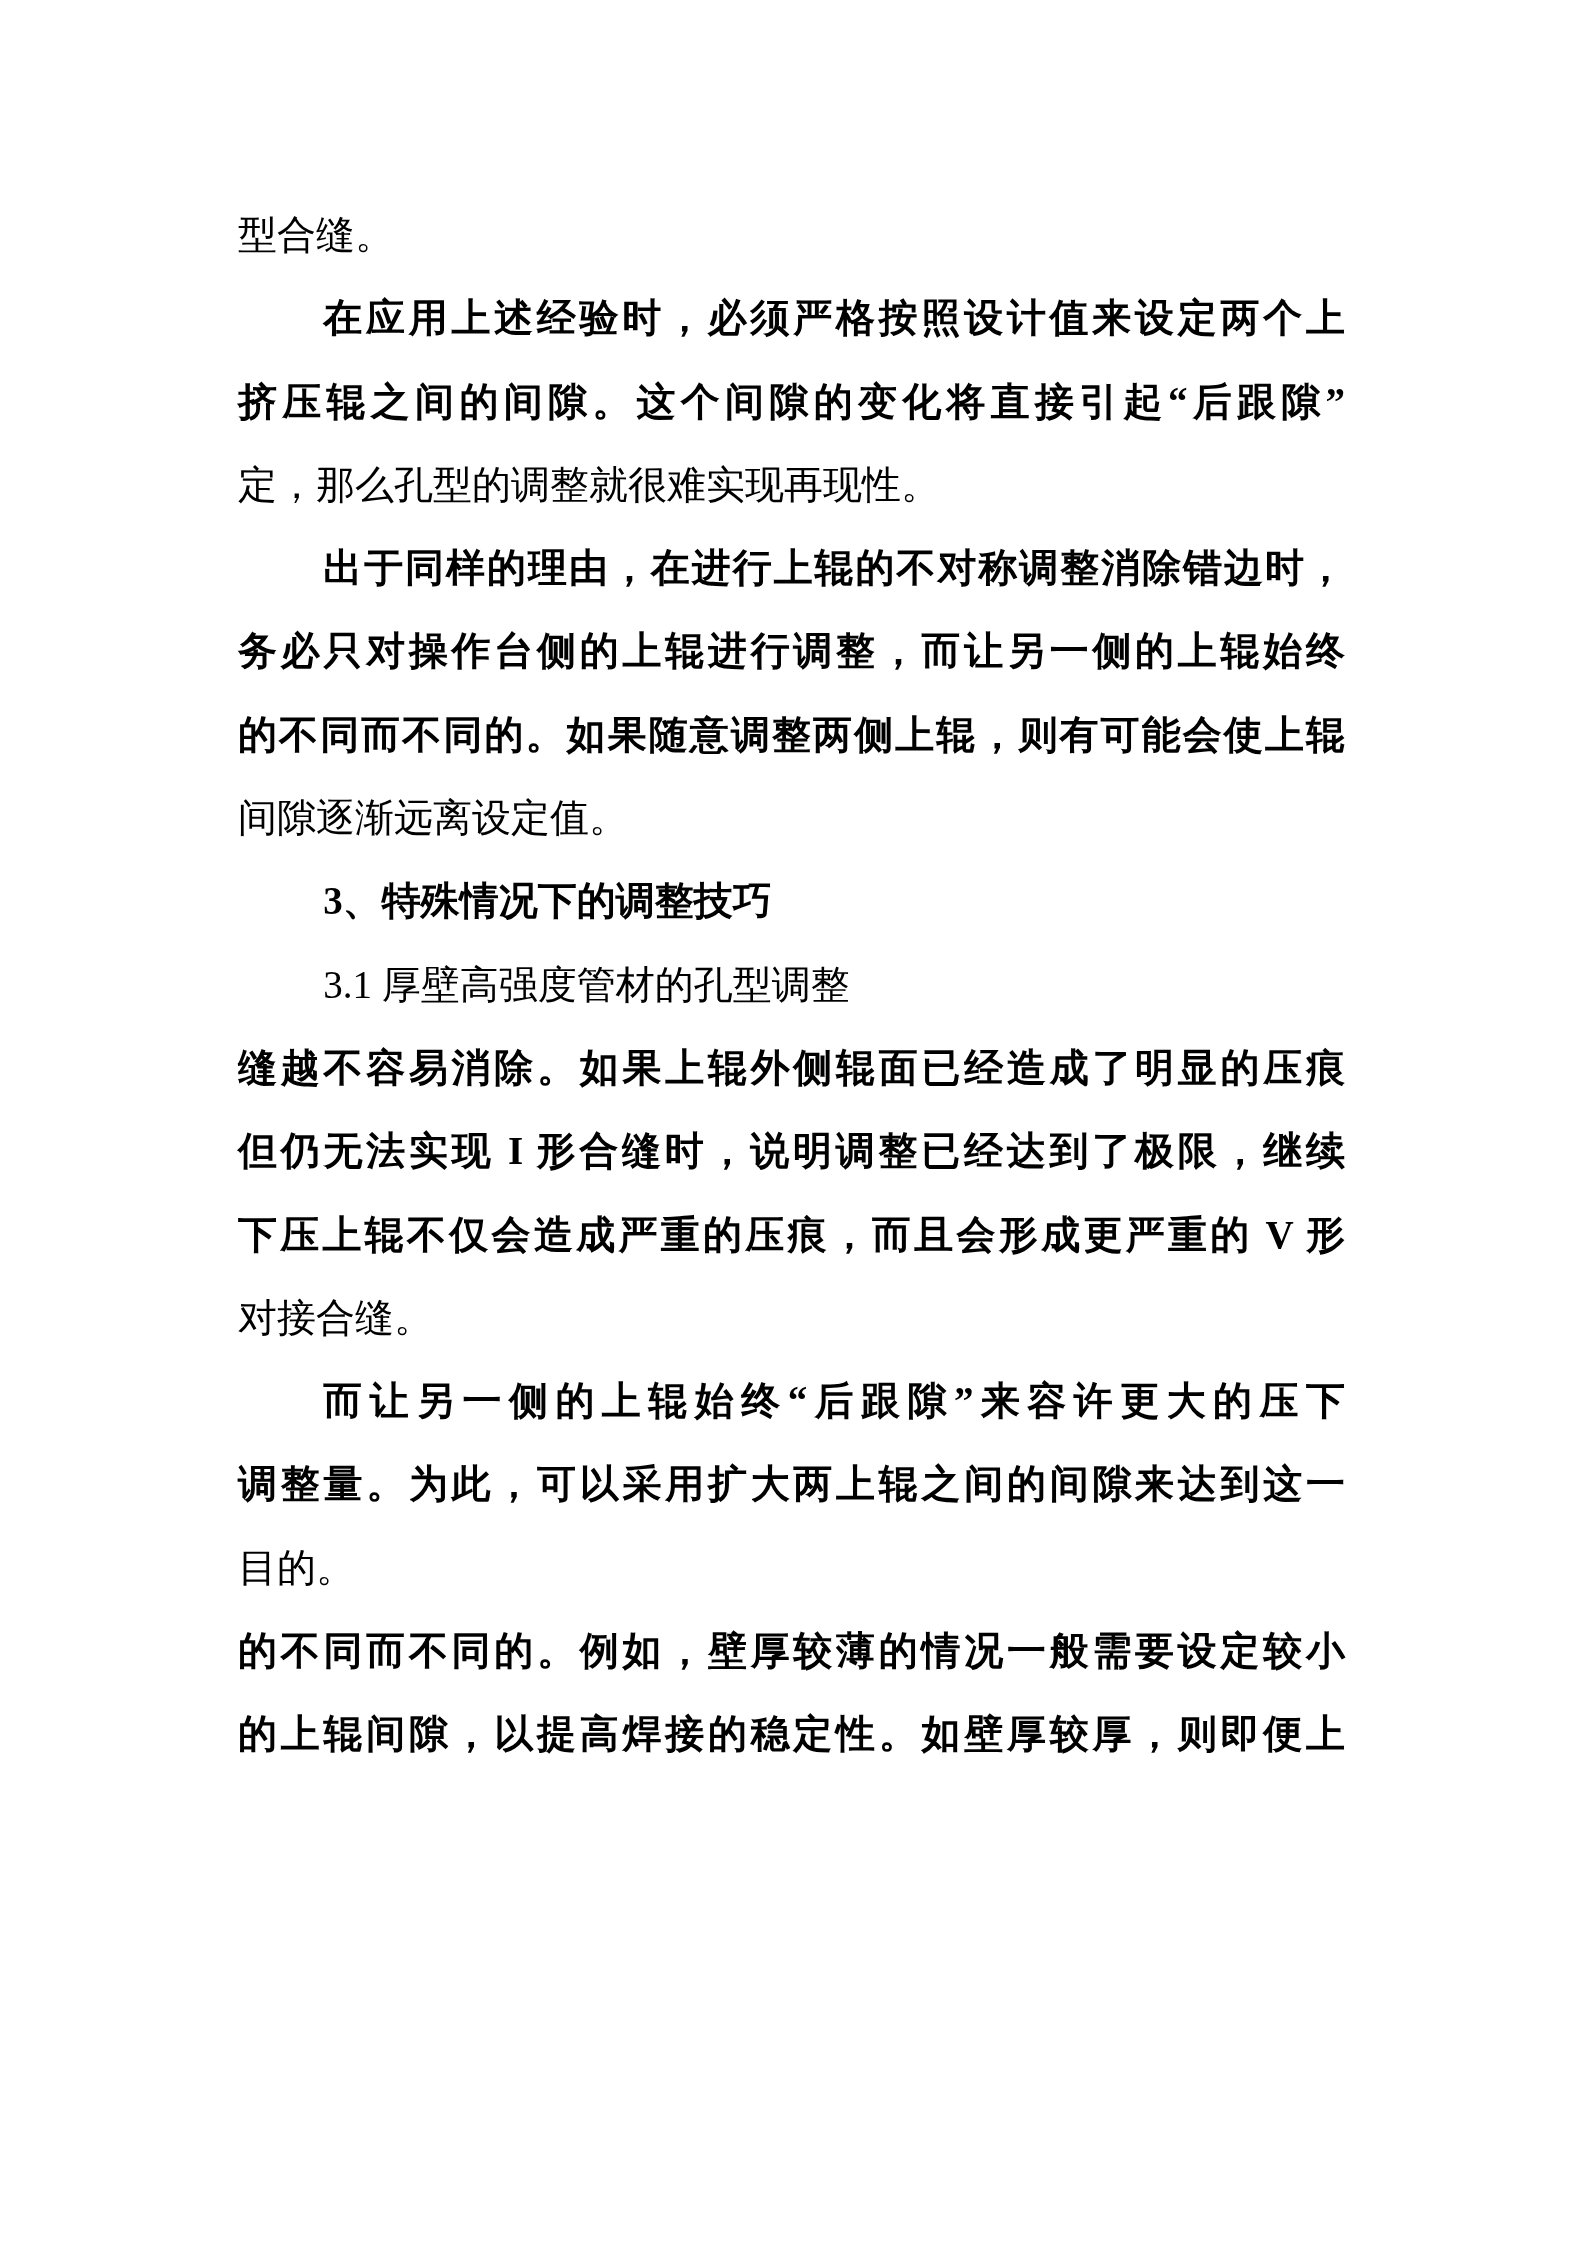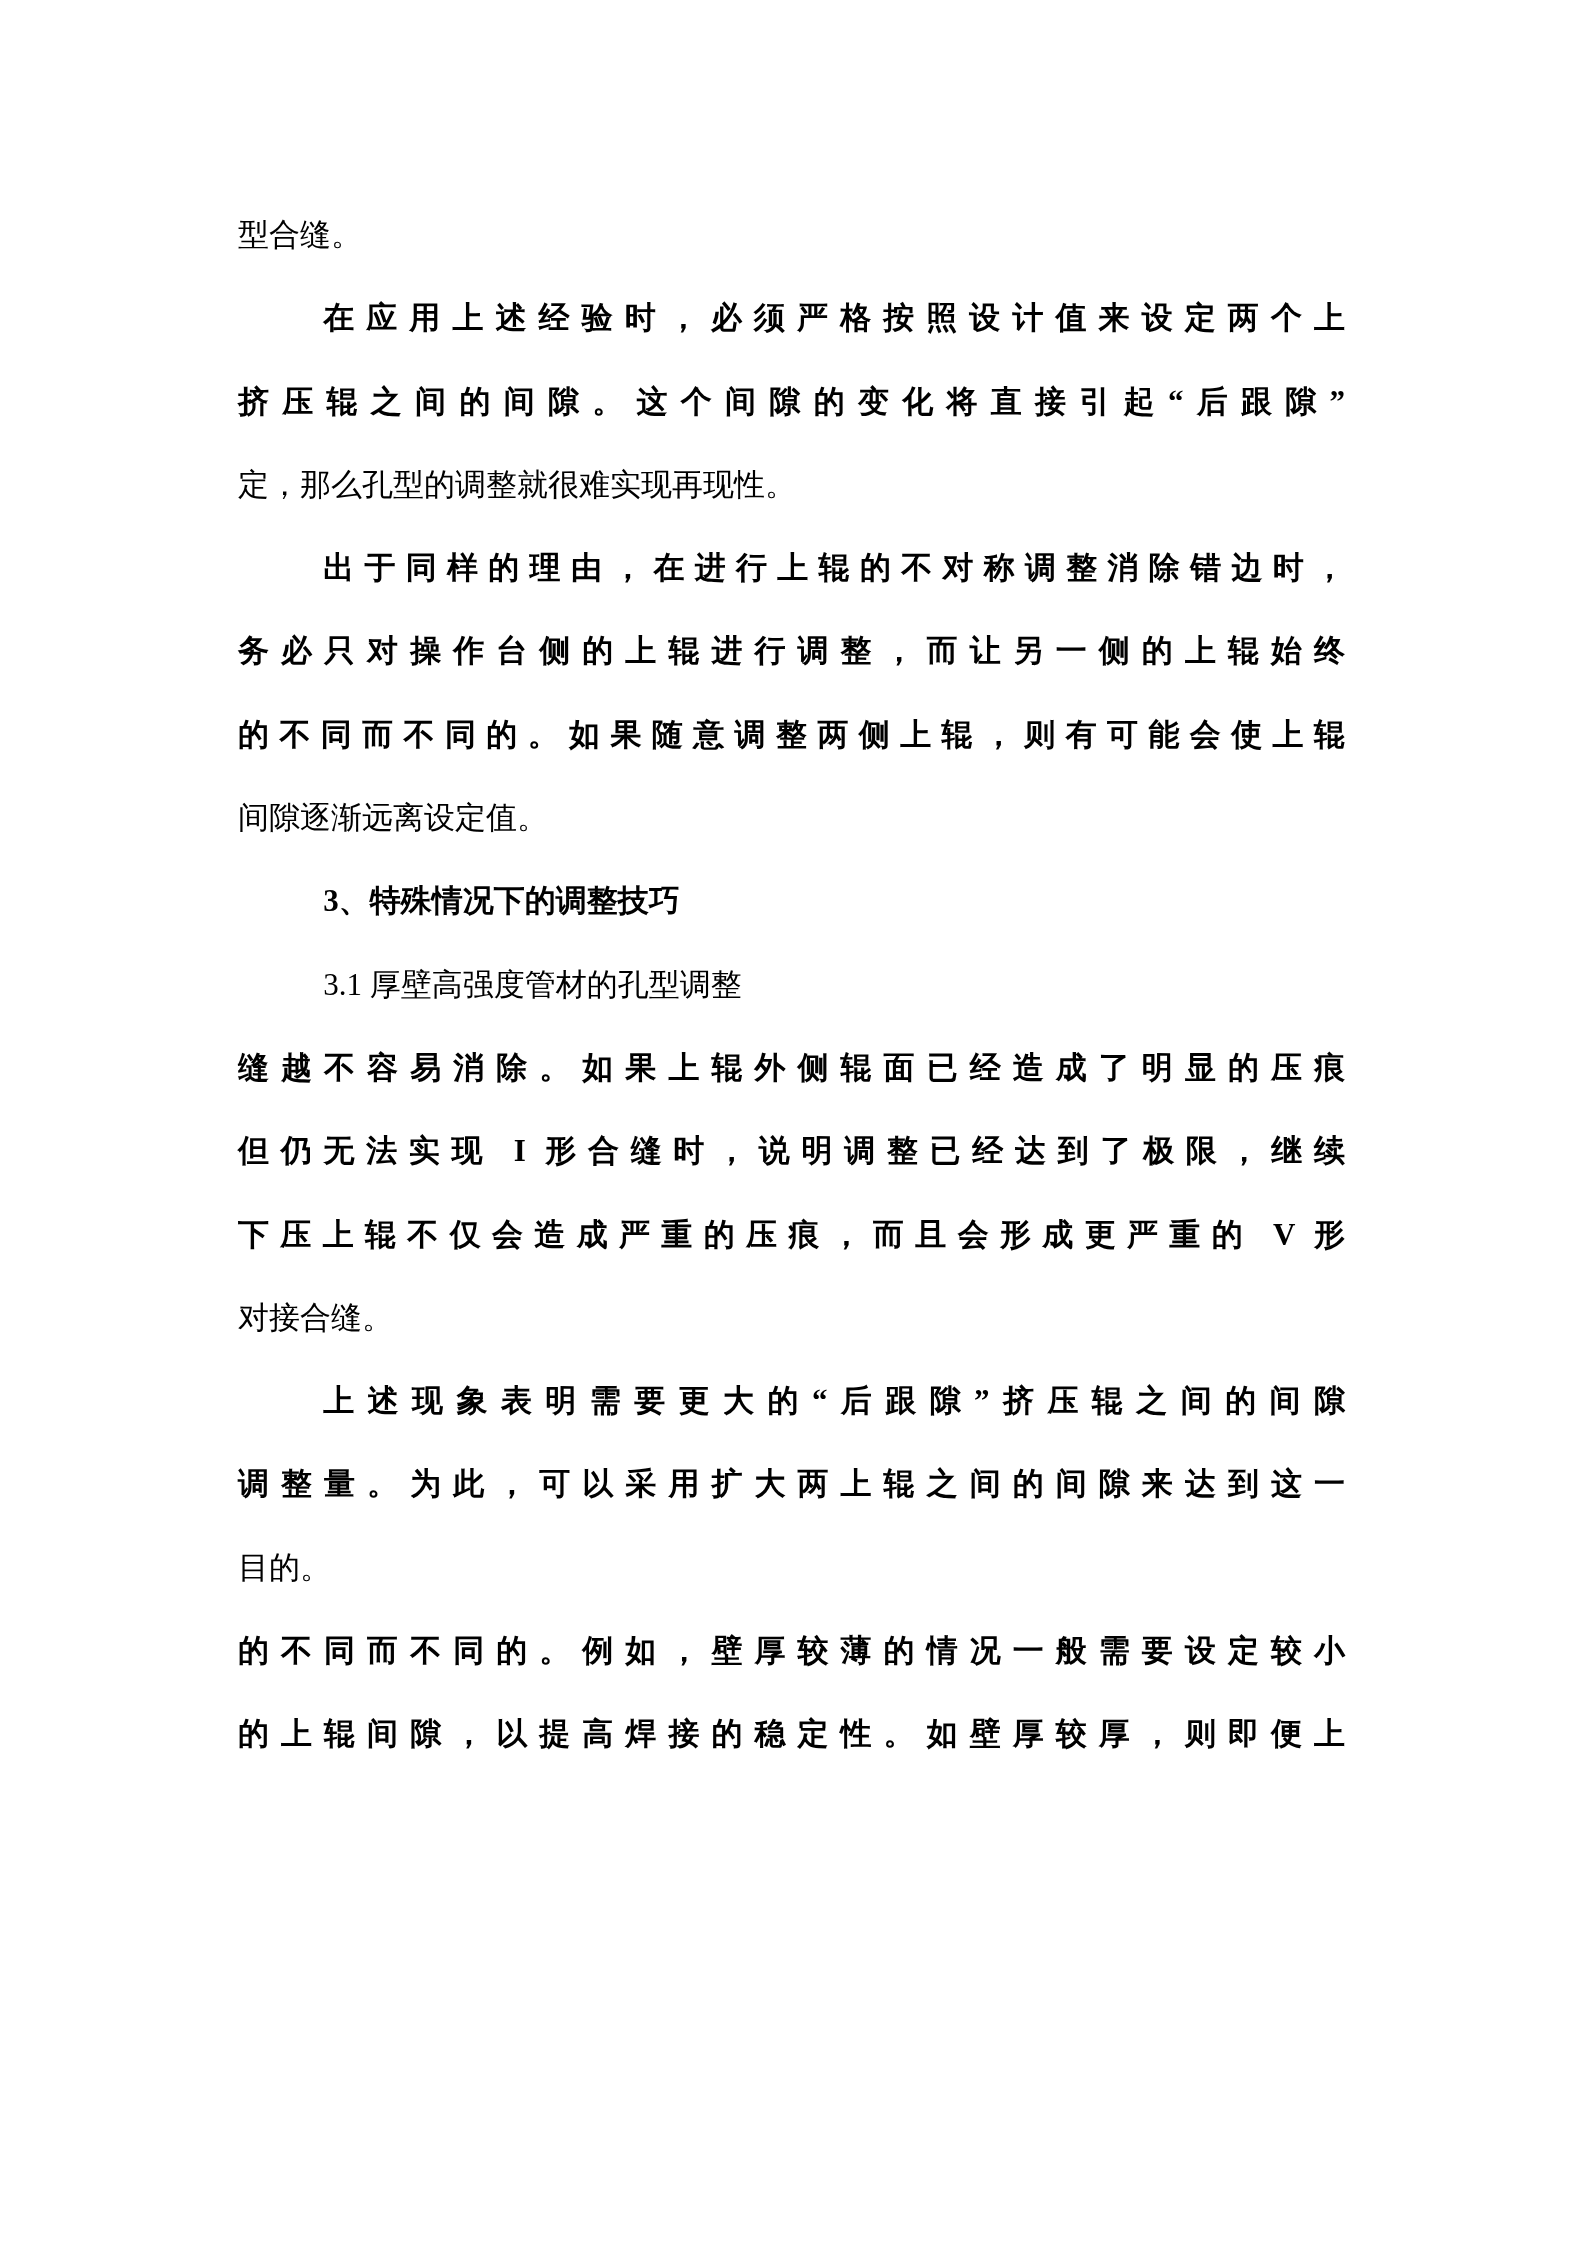--- a/index.html
+++ b/index.html
@@ -21,21 +21,21 @@
     height: 2245px;
     background: #ffffff;
     color: #000000;
     font-family: "Liberation Serif", "DejaVu Serif", serif;
   }
   .text-block {
     position: absolute;
     left: 238px;
     top: 193px;
     width: 1107px;
-    font-size: 31px;
+    font-size: 39px;
     line-height: 83.3px;
     color: #000000;
   }
   .paragraph {
     margin: 0;
     padding: 0;
   }
   .line {
     white-space: nowrap;
     text-align: left;
@@ -79,21 +79,21 @@
       <div class="paragraph subheading">
         <div class="line first">3.1 厚壁高强度管材的孔型调整</div>
       </div>
       <div class="paragraph body">
         <div class="line full">缝越不容易消除。如果上辊外侧辊面已经造成了明显的压痕</div>
         <div class="line full">但仍无法实现 I 形合缝时，说明调整已经达到了极限，继续</div>
         <div class="line full">下压上辊不仅会造成严重的压痕，而且会形成更严重的 V 形</div>
         <div class="line">对接合缝。</div>
       </div>
       <div class="paragraph body">
-        <div class="line full first">上述现象表明需要更大的“后跟隙”挤压辊之间的间隙</div>
+        <div class="line full first">而让另一侧的上辊始终“后跟隙”来容许更大的压下</div>
         <div class="line full">调整量。为此，可以采用扩大两上辊之间的间隙来达到这一</div>
         <div class="line">目的。</div>
       </div>
       <div class="paragraph body">
         <div class="line full">的不同而不同的。例如，壁厚较薄的情况一般需要设定较小</div>
         <div class="line full">的上辊间隙，以提高焊接的稳定性。如壁厚较厚，则即便上</div>
       </div>
     </div>
 </div>
 

